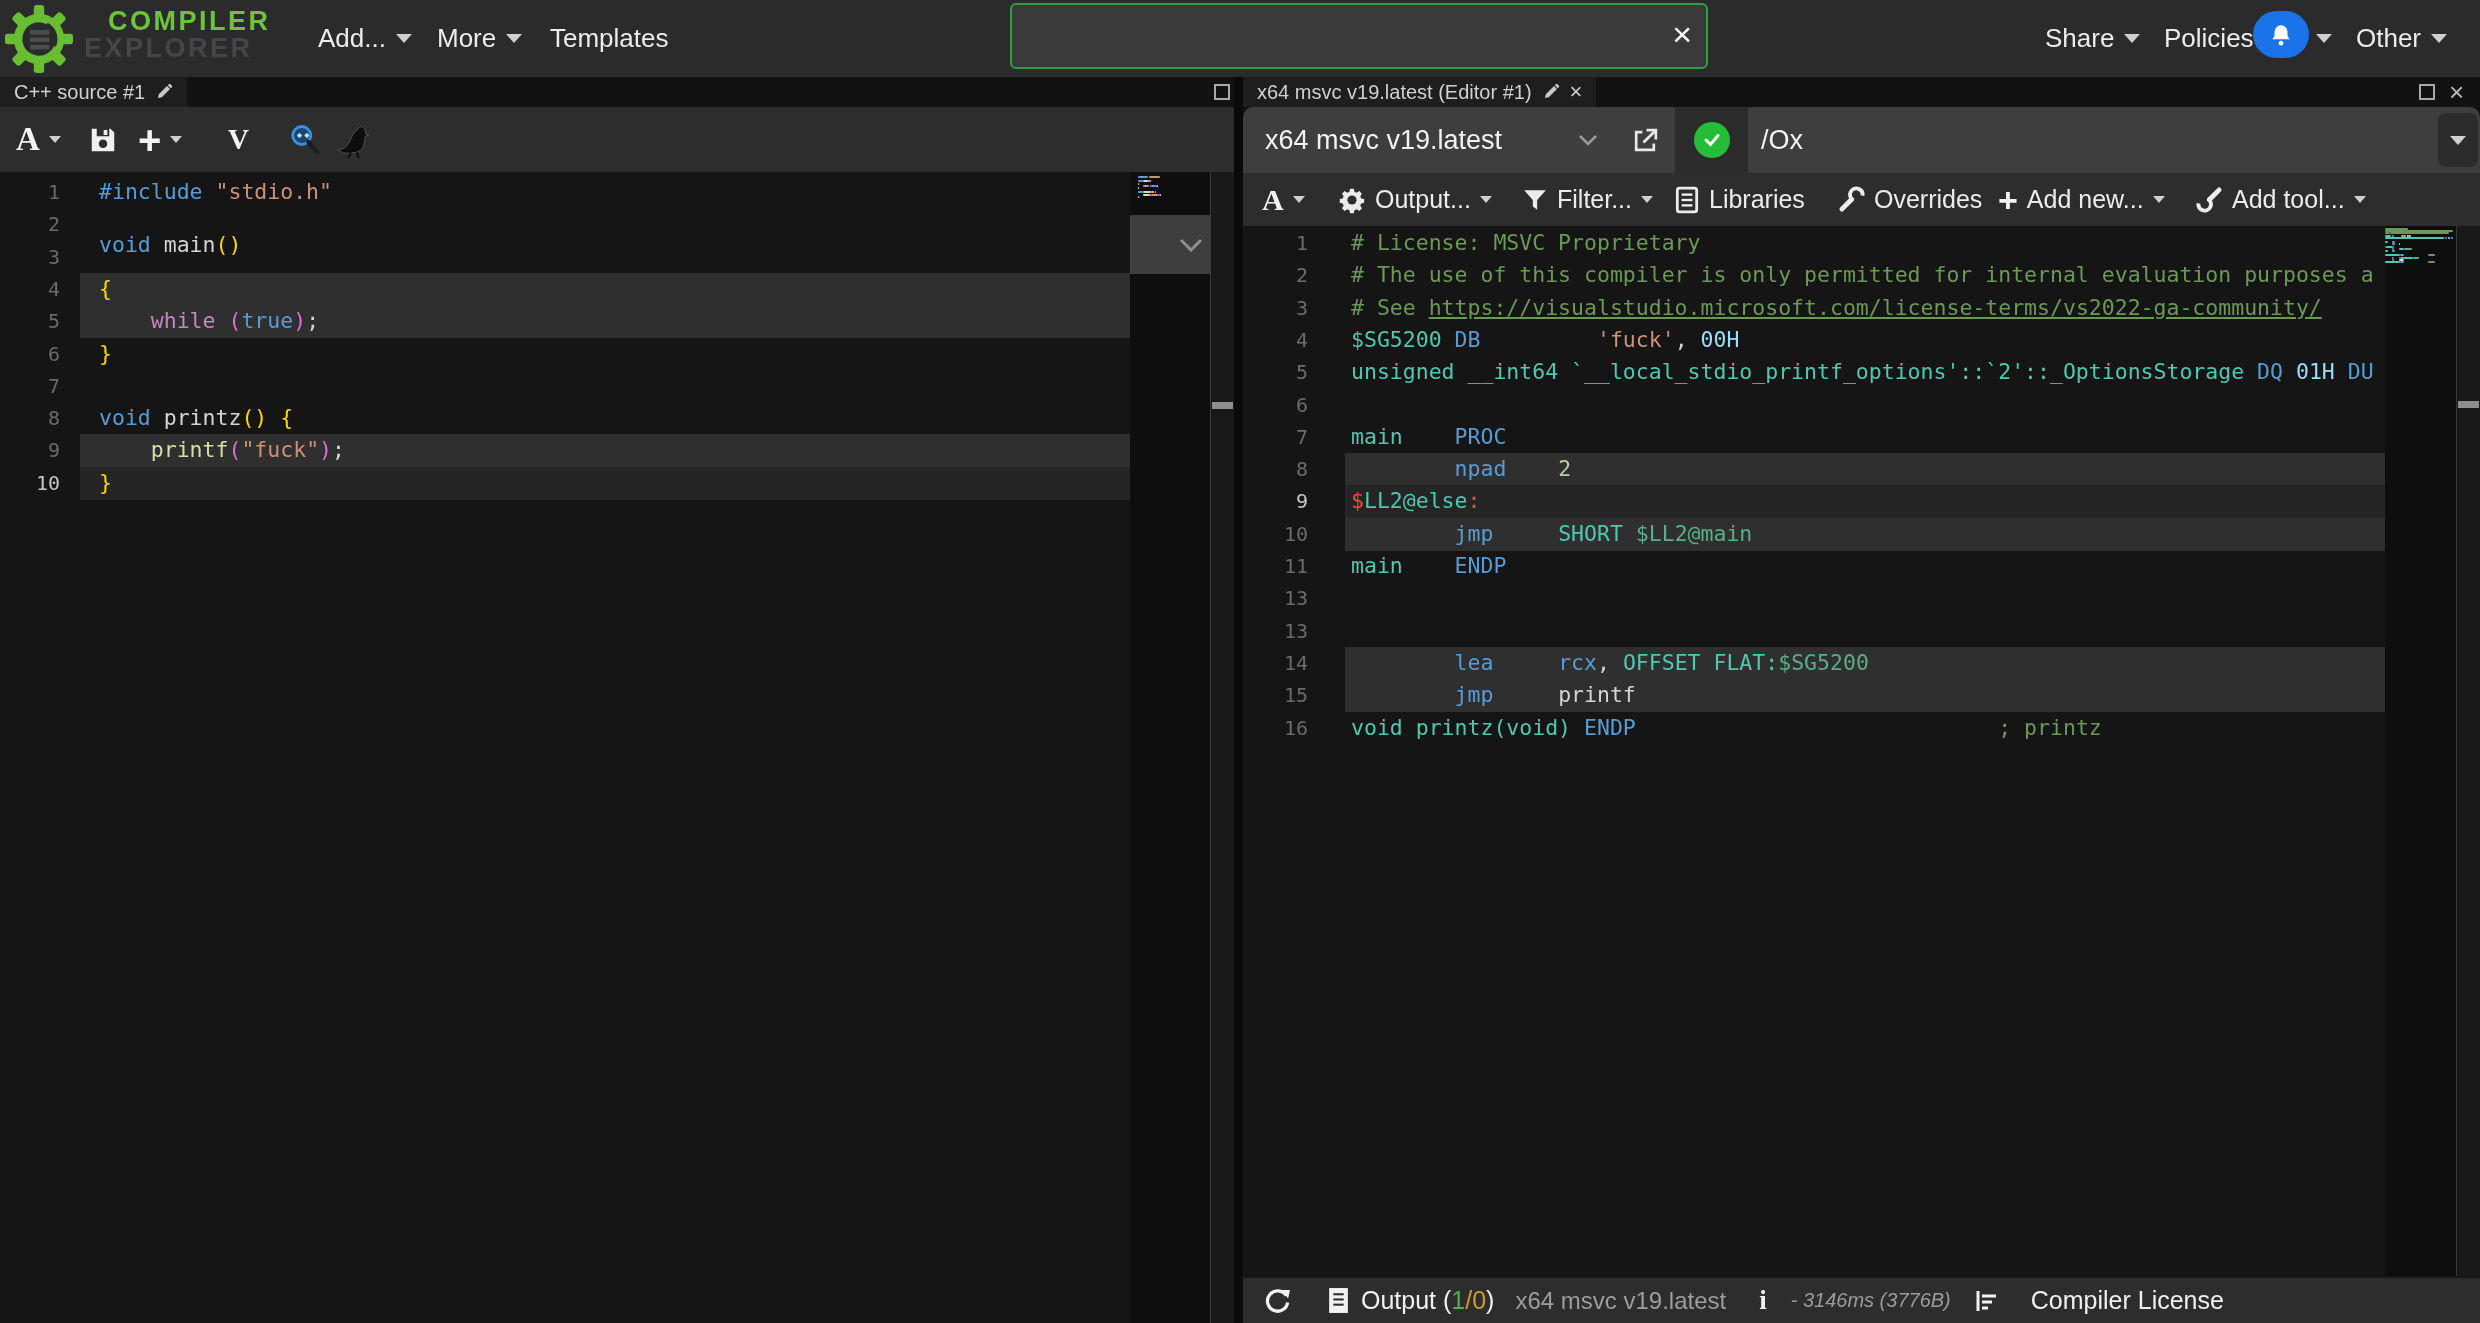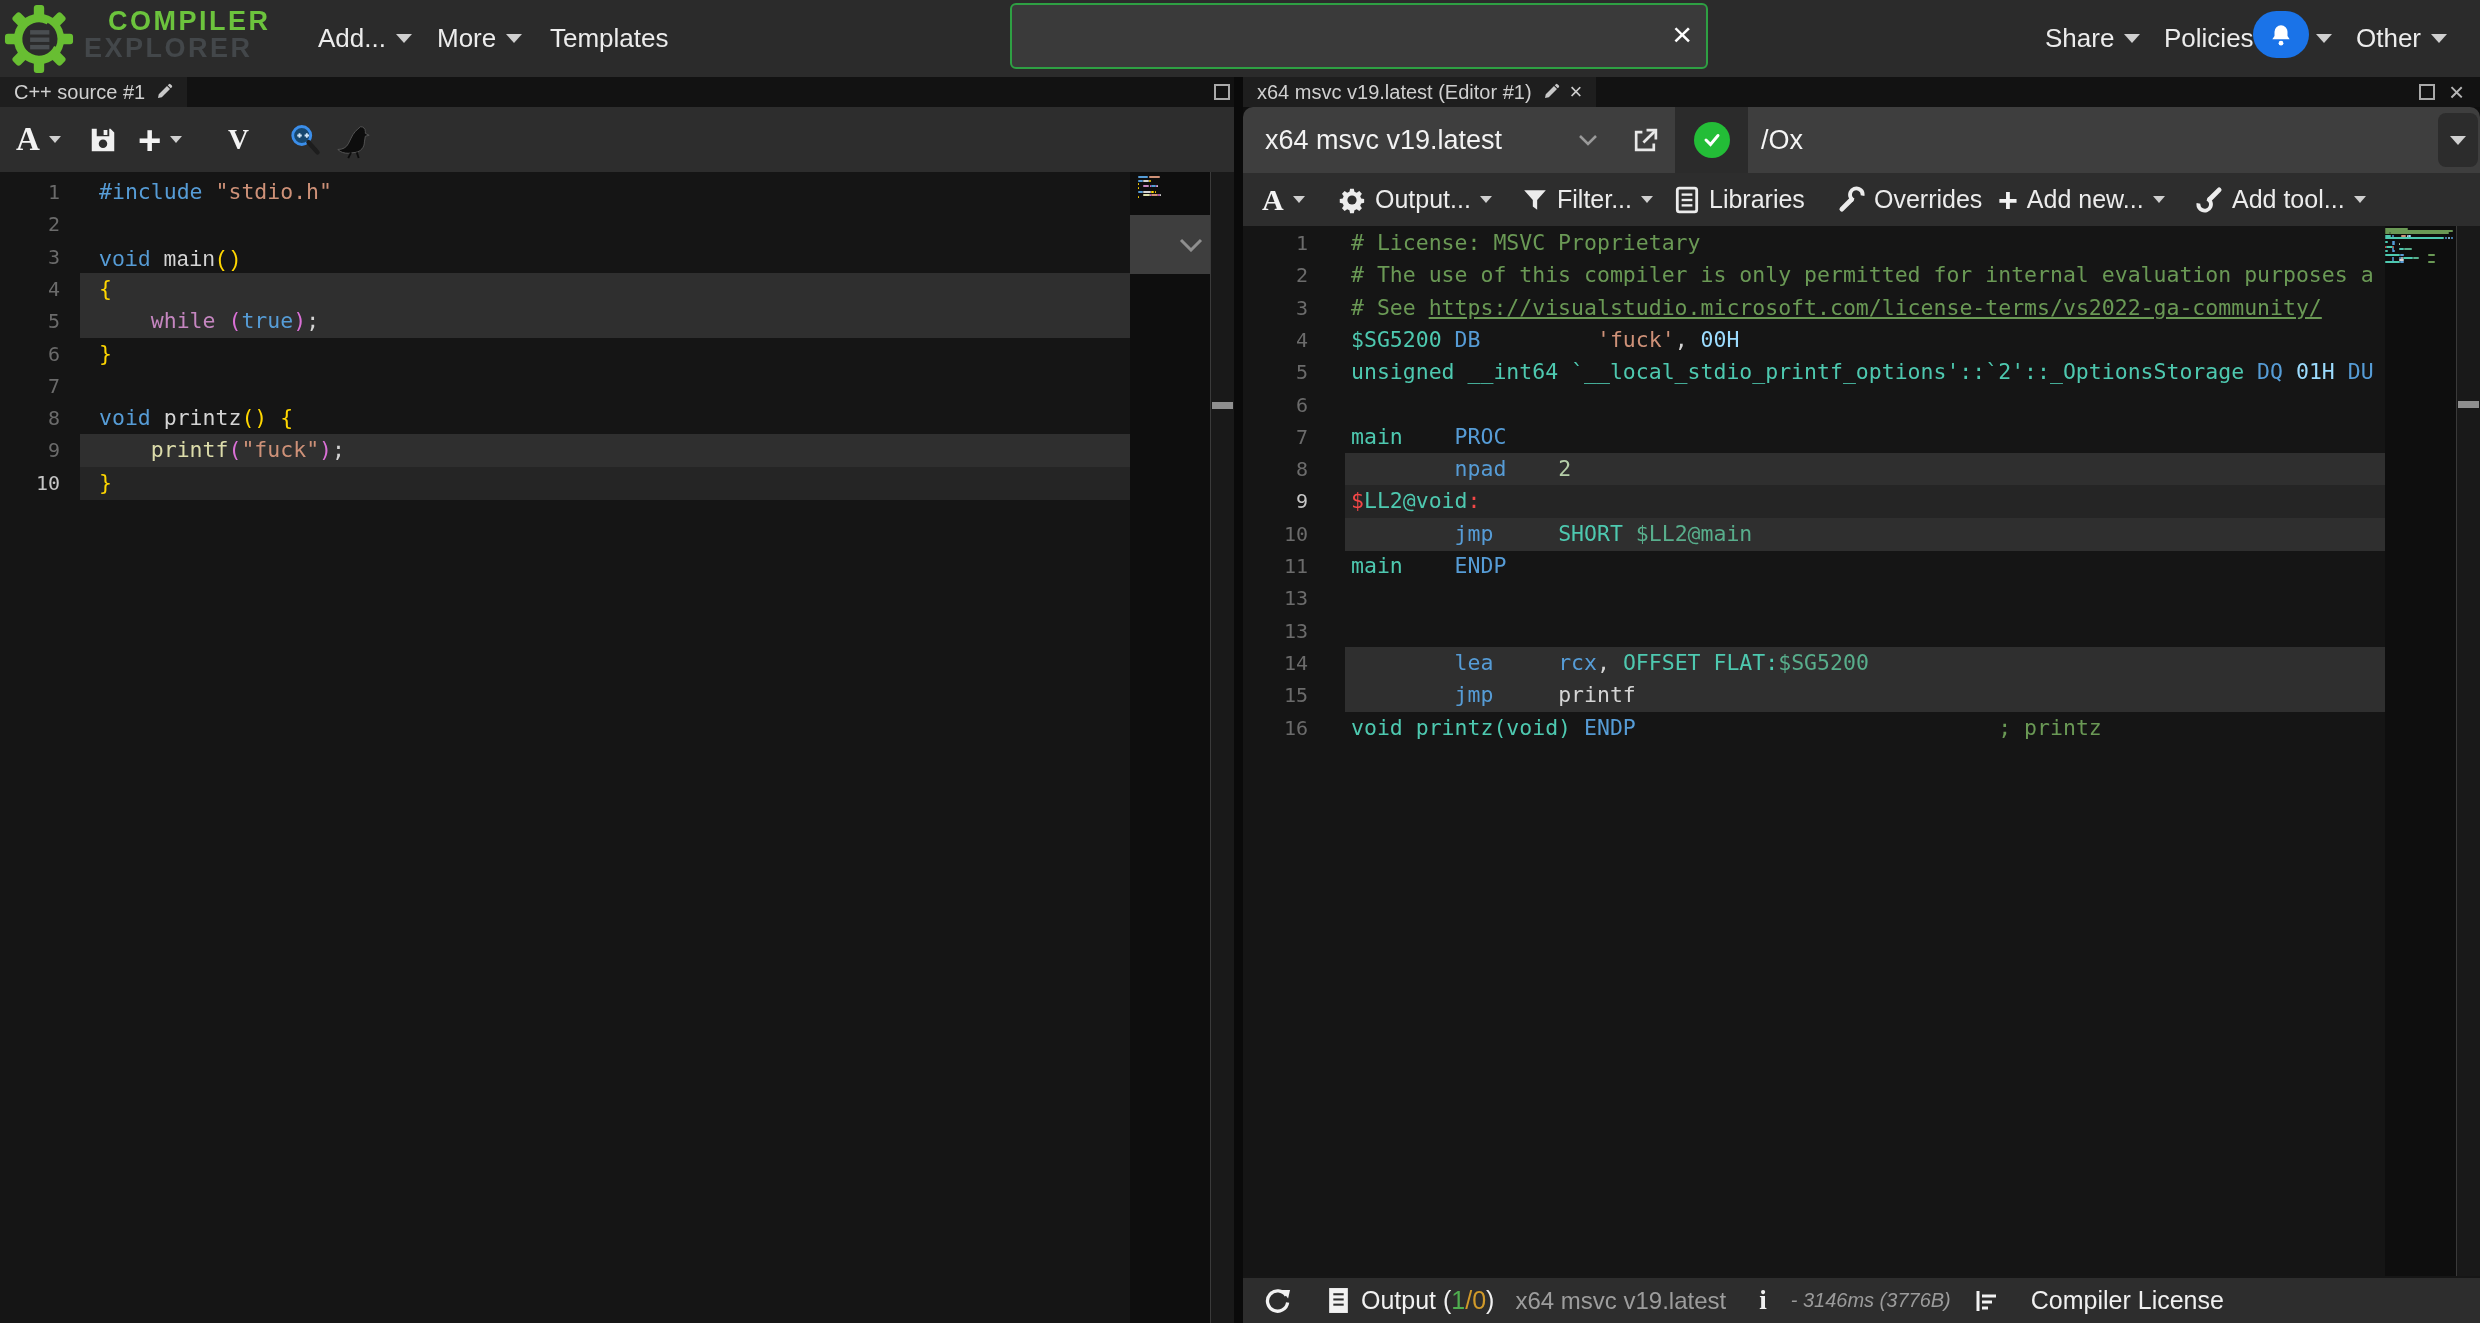--- a/index.html
+++ b/index.html
@@ -203,21 +203,21 @@
 
   <div class="editor" id="led" style="left:0;top:172px;width:1130px;height:1151px">
       <div class="crow" style="top: 4px; left: 80px; width: 1050px;"></div>
       <div class="lnum" style="top: 4px; left: 0px; width: 60px;">1</div>
       <div class="cline" style="top: 4px; left: 99px;"><span style="color: rgb(86, 156, 214);">#include</span><span style="color: rgb(212, 212, 212);"> </span><span style="color: rgb(206, 145, 120);">"stdio.h"</span></div>
       <div class="crow" style="top: 36.3px; left: 80px; width: 1050px;"></div>
       <div class="lnum" style="top: 36.3px; left: 0px; width: 60px;">2</div>
       <div class="cline" style="top: 36.3px; left: 99px;"></div>
       <div class="crow" style="top: 68.6px; left: 80px; width: 1050px;"></div>
       <div class="lnum" style="top: 68.6px; left: 0px; width: 60px;">3</div>
-      <div class="cline" style="top: 72px; left: 99px; font-family: Liberation Mono, monospace;"><span style="color: rgb(86, 156, 214);">void</span><span style="color: rgb(212, 212, 212);"> main</span><span style="color: rgb(255, 215, 0);">()</span></div>
+      <div class="cline" style="top: 57px; left: 99px;"><span style="color: rgb(86, 156, 214);">void</span><span style="color: rgb(212, 212, 212);"> main</span><span style="color: rgb(255, 215, 0);">()</span></div>
       <div class="crow linked" style="top: 100.9px; left: 80px; width: 1050px;"></div>
       <div class="lnum" style="top: 100.9px; left: 0px; width: 60px;">4</div>
       <div class="cline" style="top: 100.9px; left: 99px;"><span style="color: rgb(255, 215, 0);">{</span></div>
       <div class="crow linked" style="top: 133.2px; left: 80px; width: 1050px;"></div>
       <div class="lnum" style="top: 133.2px; left: 0px; width: 60px;">5</div>
       <div class="cline" style="top: 133.2px; left: 99px;"><span style="color: rgb(212, 212, 212);">    </span><span style="color: rgb(197, 134, 192);">while</span><span style="color: rgb(212, 212, 212);"> </span><span style="color: rgb(218, 112, 214);">(</span><span style="color: rgb(86, 156, 214);">true</span><span style="color: rgb(218, 112, 214);">)</span><span style="color: rgb(212, 212, 212);">;</span></div>
       <div class="crow" style="top: 165.5px; left: 80px; width: 1050px;"></div>
       <div class="lnum" style="top: 165.5px; left: 0px; width: 60px;">6</div>
       <div class="cline" style="top: 165.5px; left: 99px;"><span style="color: rgb(255, 215, 0);">}</span></div>
       <div class="crow" style="top: 197.8px; left: 80px; width: 1050px;"></div>
@@ -373,21 +373,21 @@
       <div class="lnum" style="top: 162.5px; left: 0px; width: 65px;">6</div>
       <div class="cline" style="top: 162.5px; left: 108px;"></div>
       <div class="crow" style="top: 194.8px; left: 102px; width: 1040px;"></div>
       <div class="lnum" style="top: 194.8px; left: 0px; width: 65px;">7</div>
       <div class="cline" style="top: 194.8px; left: 108px;"><span style="color: rgb(78, 201, 176);">main</span><span style="color: rgb(212, 212, 212);">    </span><span style="color: rgb(86, 156, 214);">PROC</span></div>
       <div class="crow linked" style="top: 227.1px; left: 102px; width: 1040px;"></div>
       <div class="lnum" style="top: 227.1px; left: 0px; width: 65px;">8</div>
       <div class="cline" style="top: 227.1px; left: 108px;"><span style="color: rgb(212, 212, 212);">        </span><span style="color: rgb(86, 156, 214);">npad</span><span style="color: rgb(212, 212, 212);">    </span><span style="color: rgb(181, 206, 168);">2</span></div>
       <div class="crow cur" style="top: 259.4px; left: 102px; width: 1040px;"></div>
       <div class="lnum cur" style="top: 259.4px; left: 0px; width: 65px;">9</div>
-      <div class="cline" style="top: 259.4px; left: 108px;"><span style="color: rgb(244, 71, 71);">$</span><span style="color: rgb(78, 201, 176);">LL2@void</span><span style="color: rgb(244, 71, 71);">:</span></div>
+      <div class="cline" style="top: 259.4px; left: 108px;"><span style="color: rgb(244, 71, 71);">$</span><span style="color: rgb(78, 201, 176);">LL2@else</span><span style="color: rgb(244, 71, 71);">:</span></div>
       <div class="crow linked" style="top: 291.7px; left: 102px; width: 1040px;"></div>
       <div class="lnum" style="top: 291.7px; left: 0px; width: 65px;">10</div>
       <div class="cline" style="top: 291.7px; left: 108px;"><span style="color: rgb(212, 212, 212);">        </span><span style="color: rgb(86, 156, 214);">jmp</span><span style="color: rgb(212, 212, 212);">     </span><span style="color: rgb(78, 201, 176);">SHORT </span><span style="color: rgb(88, 174, 140);">$LL2@main</span></div>
       <div class="crow" style="top: 324px; left: 102px; width: 1040px;"></div>
       <div class="lnum" style="top: 324px; left: 0px; width: 65px;">11</div>
       <div class="cline" style="top: 324px; left: 108px;"><span style="color: rgb(78, 201, 176);">main</span><span style="color: rgb(212, 212, 212);">    </span><span style="color: rgb(86, 156, 214);">ENDP</span></div>
       <div class="crow" style="top: 356.3px; left: 102px; width: 1040px;"></div>
       <div class="lnum" style="top: 356.3px; left: 0px; width: 65px;">13</div>
       <div class="cline" style="top: 356.3px; left: 108px;"></div>
       <div class="crow" style="top: 388.6px; left: 102px; width: 1040px;"></div>

